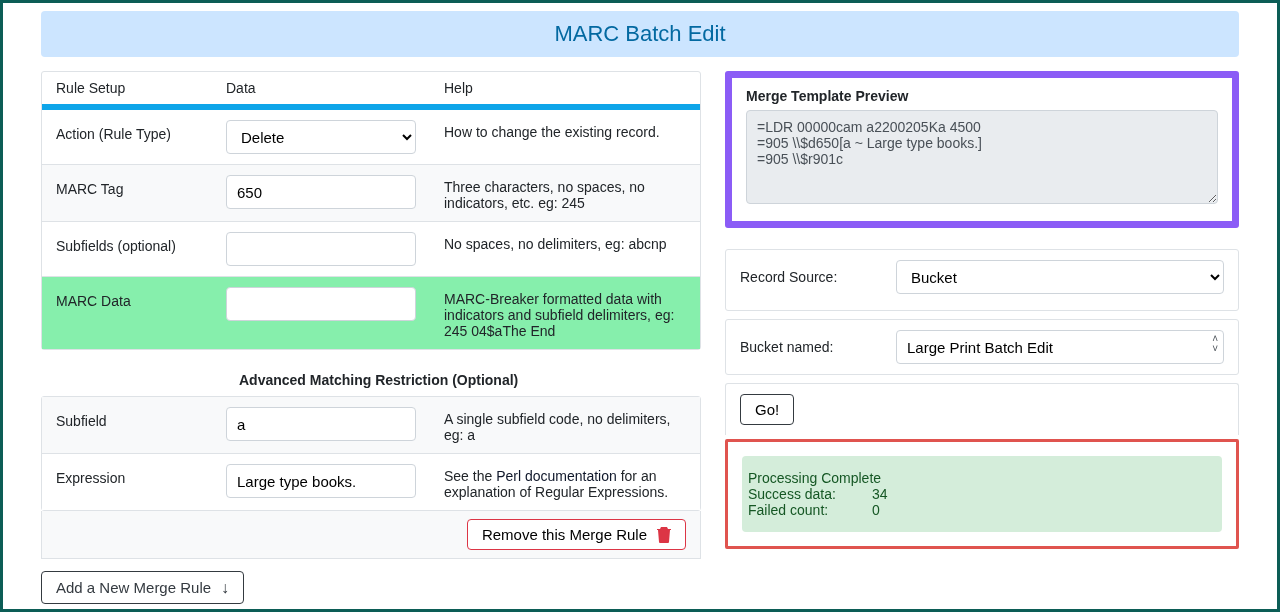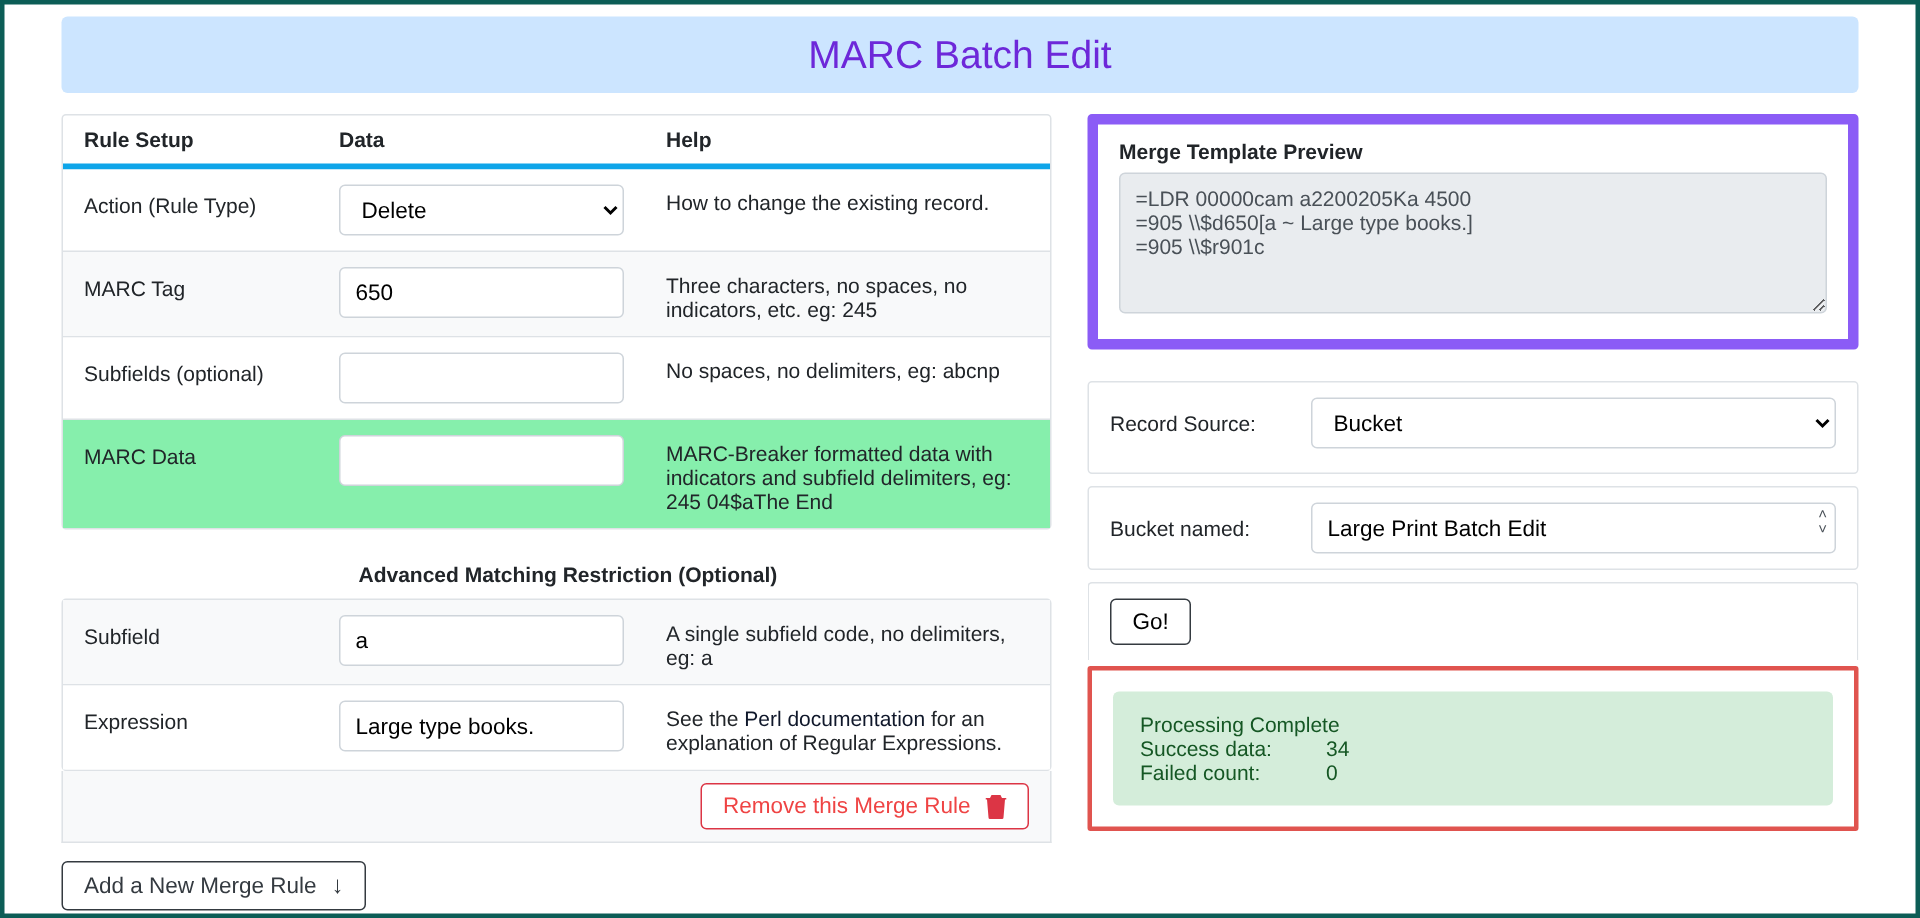--- a/index.html
+++ b/index.html
@@ -12,22 +12,22 @@
   }
   .outer-border {
     border: 3px solid #0c5d56;
     width: 1280px;
     height: 612px;
     padding: 8px 38px 12px 38px;
     position: relative;
   }
   .page-title {
     background: #cce5ff;
-    color: #6d28d9;
-    font-size: 26px;
+    color: #0369a1;
+    font-size: 22px;
     font-weight: 400;
     text-align: center;
     padding: 10px 12px;
     border-radius: 4px;
     margin-bottom: 14px;
   }
   .columns {
     display: flex;
     gap: 24px;
   }
@@ -35,22 +35,22 @@
   .right-col { flex: 1; }
 
   .rule-table {
     width: 100%;
     border: 1px solid #dee2e6;
     border-radius: 3px;
   }
   .rule-head {
     display: flex;
     padding: 8px 14px;
-    border-bottom: 4px solid #0ea5e9;
-    font-weight: 700;
+    border-bottom: 6px solid #0ea5e9;
+    font-weight: 400;
     font-size: 14px;
   }
   .col-label { flex: 0 0 170px; }
   .col-data  { flex: 0 0 218px; }
   .col-help  { flex: 1; }
 
   .rule-row {
     display: flex;
     padding: 10px 14px;
     border-bottom: 1px solid #dee2e6;
@@ -88,21 +88,21 @@
     border:1px solid #dee2e6;
     border-top:none;
     padding:8px 14px;
     text-align:right;
   }
   .btn-outline-danger {
     display:inline-flex;
     align-items:center;
     gap:10px;
     border:1px solid #dc3545;
-    color:#ef4444;
+    color:#000000;
     background:#fff;
     padding:6px 14px;
     border-radius:4px;
     font-size:15px;
     cursor:pointer;
   }
   .trash-icon {
     width:14px; height:16px; display:inline-block;
   }
 
@@ -141,21 +141,21 @@
     color:#495057;
     white-space:pre;
   }
 
   .source-panel, .go-panel {
     border:1px solid #dee2e6;
     border-radius:3px;
     padding:10px 14px;
     margin-bottom:8px;
   }
-  .source-row { display:flex; align-items:center; gap:24px; margin-bottom:6px;}
+  .source-row { display:flex; align-items:center; gap:46px; margin-bottom:6px;}
   .source-label { flex:0 0 110px; }
   .source-select { flex:1; height:34px; border:1px solid #ced4da; border-radius:4px; padding:4px 10px; font-size:15px; background:#fff;}
   .number-wrap { position:relative; flex:1; }
   .number-input { width:100%; height:34px; border:1px solid #ced4da; border-radius:4px; padding:4px 28px 4px 10px; font-size:15px;}
   .spinner { position:absolute; right:6px; top:4px; display:flex; flex-direction:column; font-size:10px; line-height:10px; color:#495057;}
   .spinner span { cursor:pointer; }
 
   .btn-go {
     border:1px solid #343a40;
     background:#fff;
@@ -167,21 +167,21 @@
 
   .highlight-box {
     border:3px solid #e0544f;
     border-radius:2px;
     padding:14px;
     margin-top:4px;
   }
   .alert-success {
     background:#d4edda;
     color:#155724;
-    padding:14px 18px;
+    padding:14px 6px;
     border-radius:4px;
     font-size:14px;
   }
   .count-row { display:flex; gap:24px; }
   .count-label { min-width:100px; }
   a.link { color:#0f172a; text-decoration:none; }
 </style>
 </head>
 <body>
 

